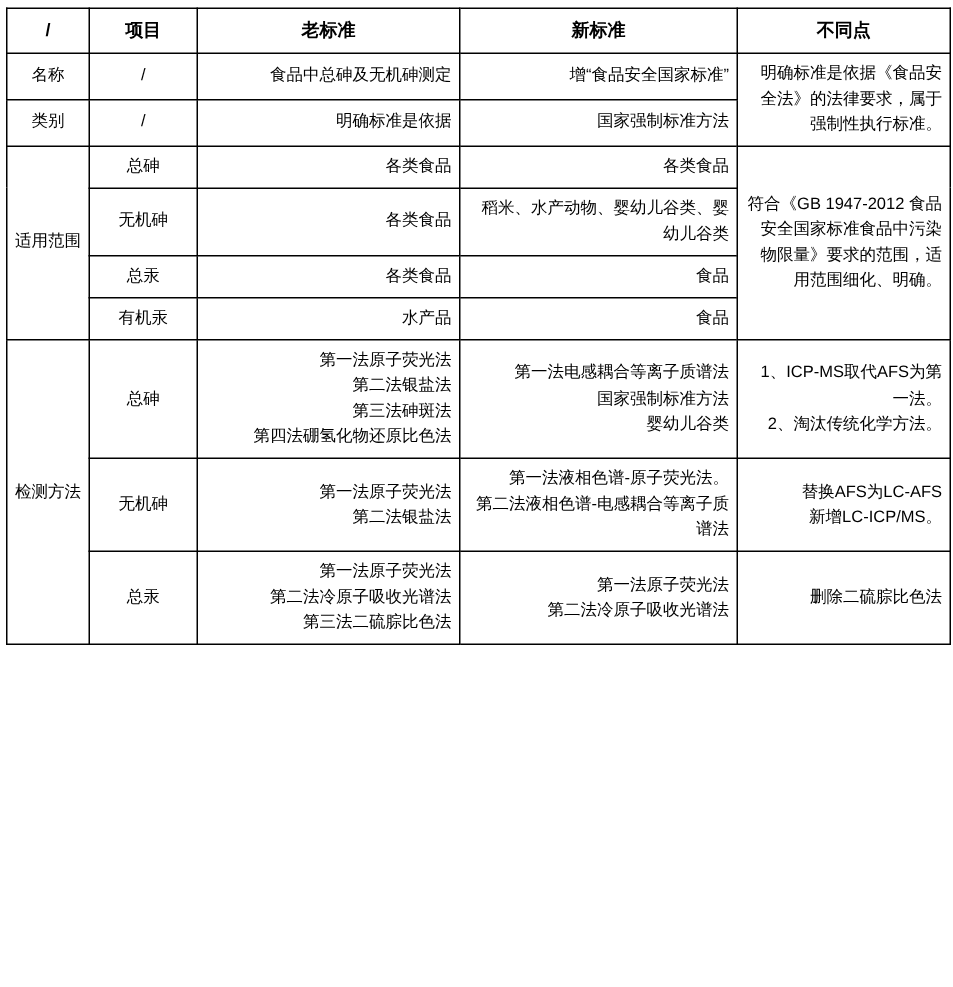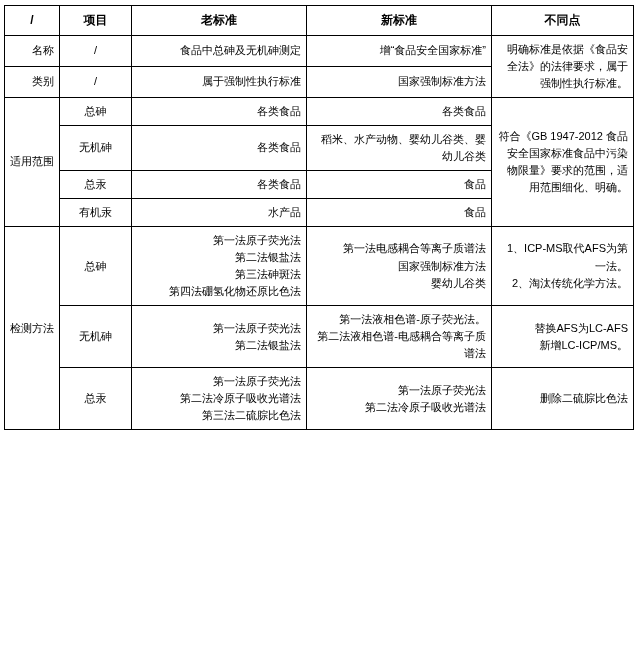--- a/index.html
+++ b/index.html
@@ -36,21 +36,21 @@
   }
   .hdr td {
     text-align: center;
     font-weight: bold;
     font-size: 12px;
     padding: 6px 4px;
   }
   .c-center { text-align: center; }
   .c-left { text-align: right; }
   .rowlabel {
-    text-align: right;
+    text-align: center;
     vertical-align: middle;
   }
   .sidelabel {
     text-align: left;
     vertical-align: middle;
     font-weight: normal;
     margin-left: 32px;
   }
   .bold { font-weight: normal; }
   .b-line { display: block; }
@@ -84,21 +84,21 @@
         <td class="rowlabel">名称</td>
         <td class="c-center">/</td>
         <td class="c-left">食品中总砷及无机砷测定</td>
         <td class="c-left">增“食品安全国家标准”</td>
         <td class="c-left vmid" rowspan="2">明确标准是依据《食品安全法》的法律要求，属于强制性执行标准。</td>
       </tr>
 
       <tr>
         <td class="rowlabel">类别</td>
         <td class="c-center">/</td>
-        <td class="c-left">属于强制性执行标准</td>
+        <td class="c-left">明确标准是依据</td>
         <td class="c-left">国家强制标准方法</td>
       </tr>
 
       <tr>
         <td class="sidelabel" rowspan="4">适用范围</td>
         <td class="c-center">总砷</td>
         <td class="c-left">各类食品</td>
         <td class="c-left">各类食品</td>
         <td class="c-left vtop" rowspan="4">符合《GB 1947-2012 食品安全国家标准食品中污染物限量》要求的范围，适用范围细化、明确。</td>
       </tr>

